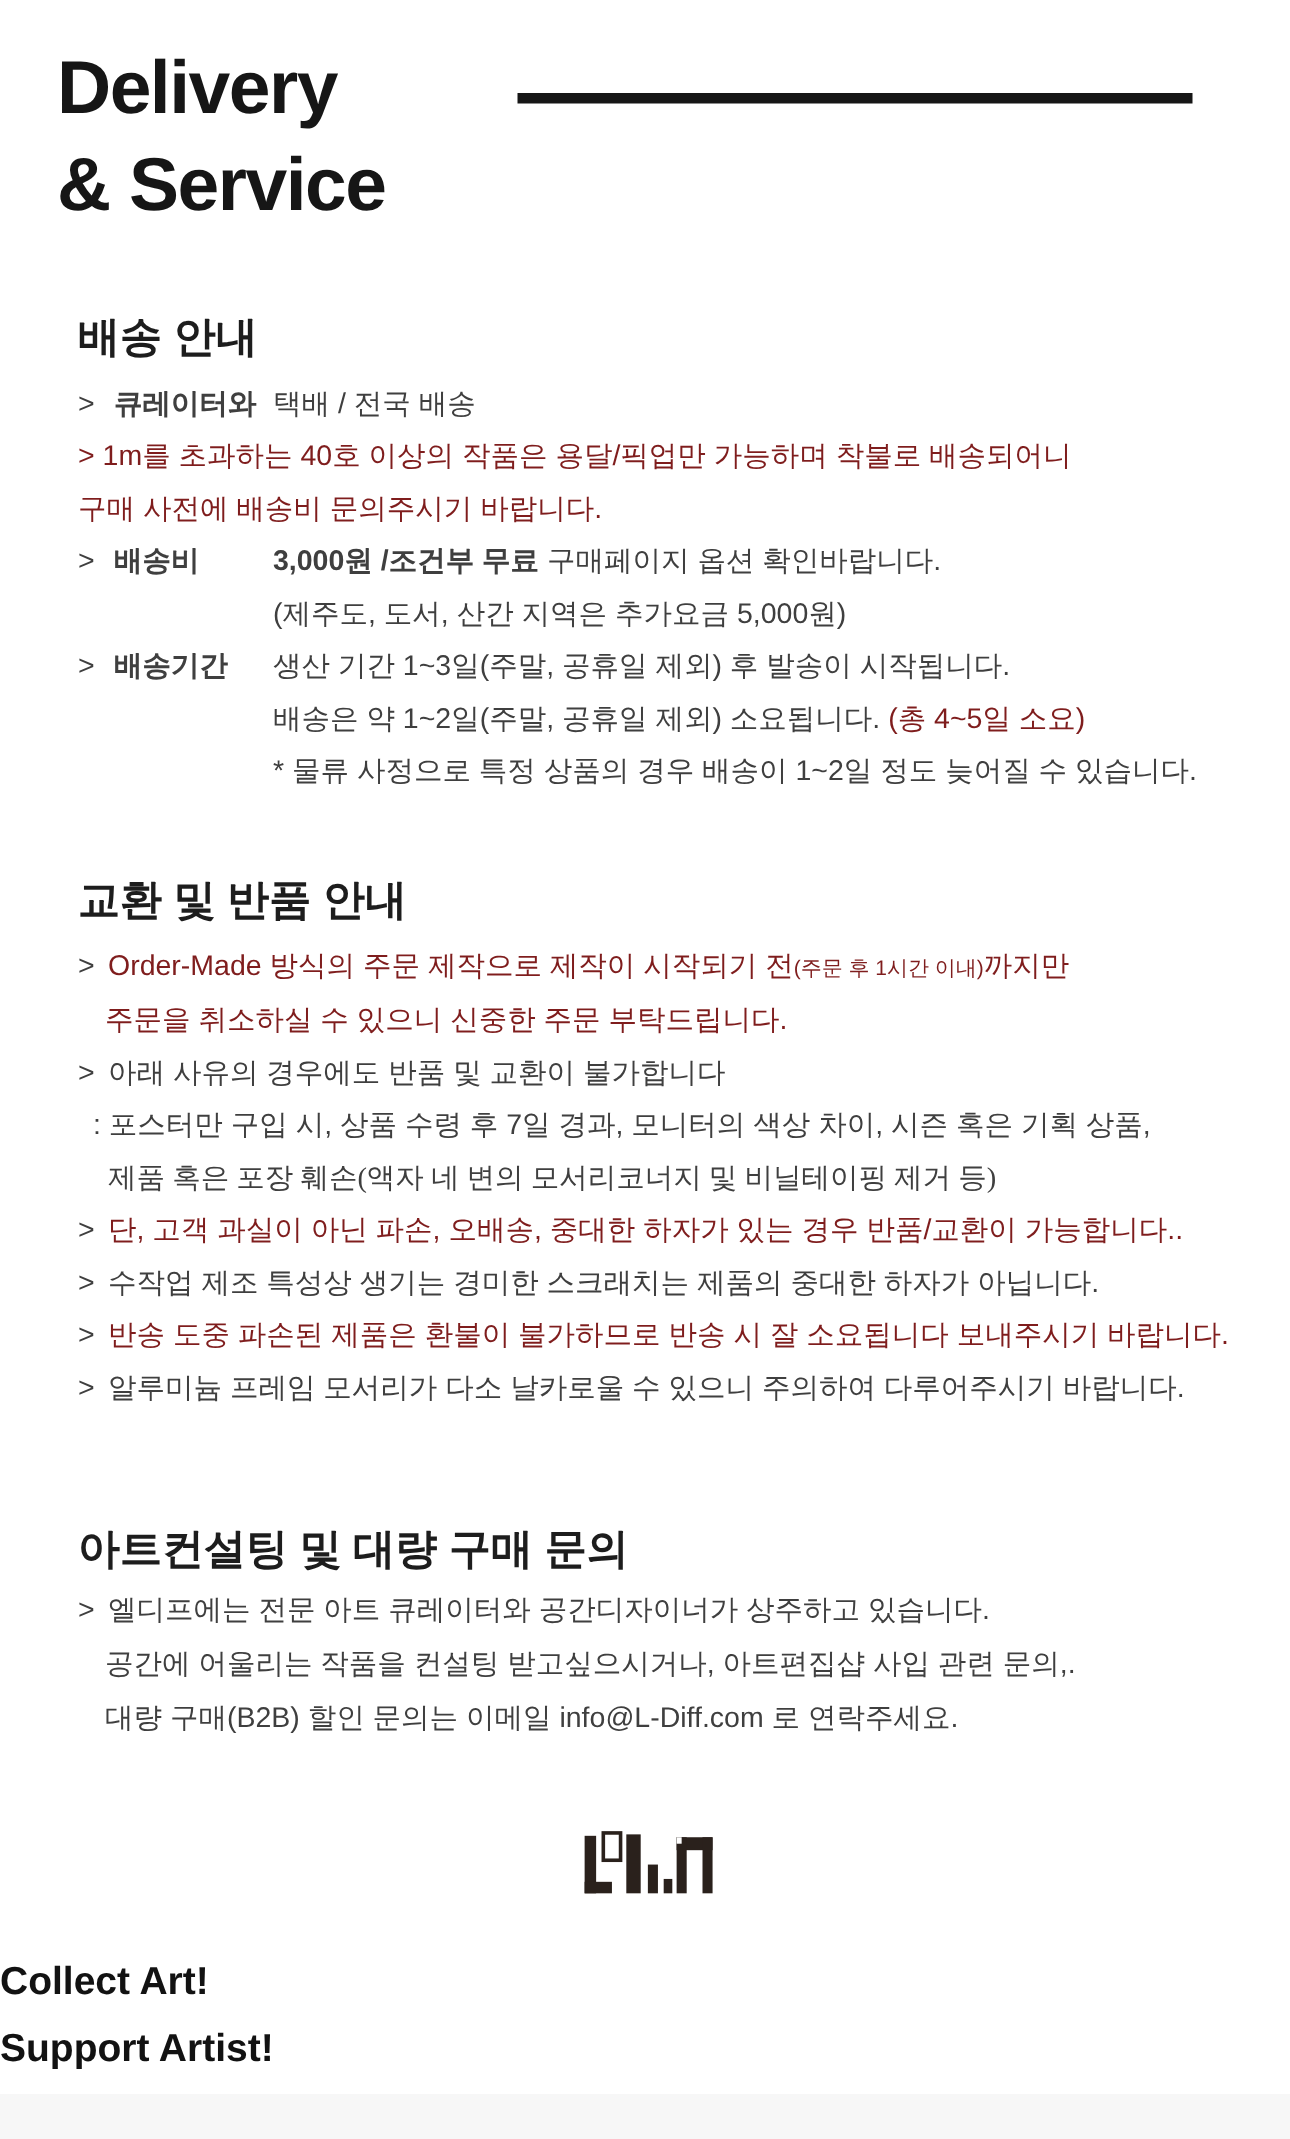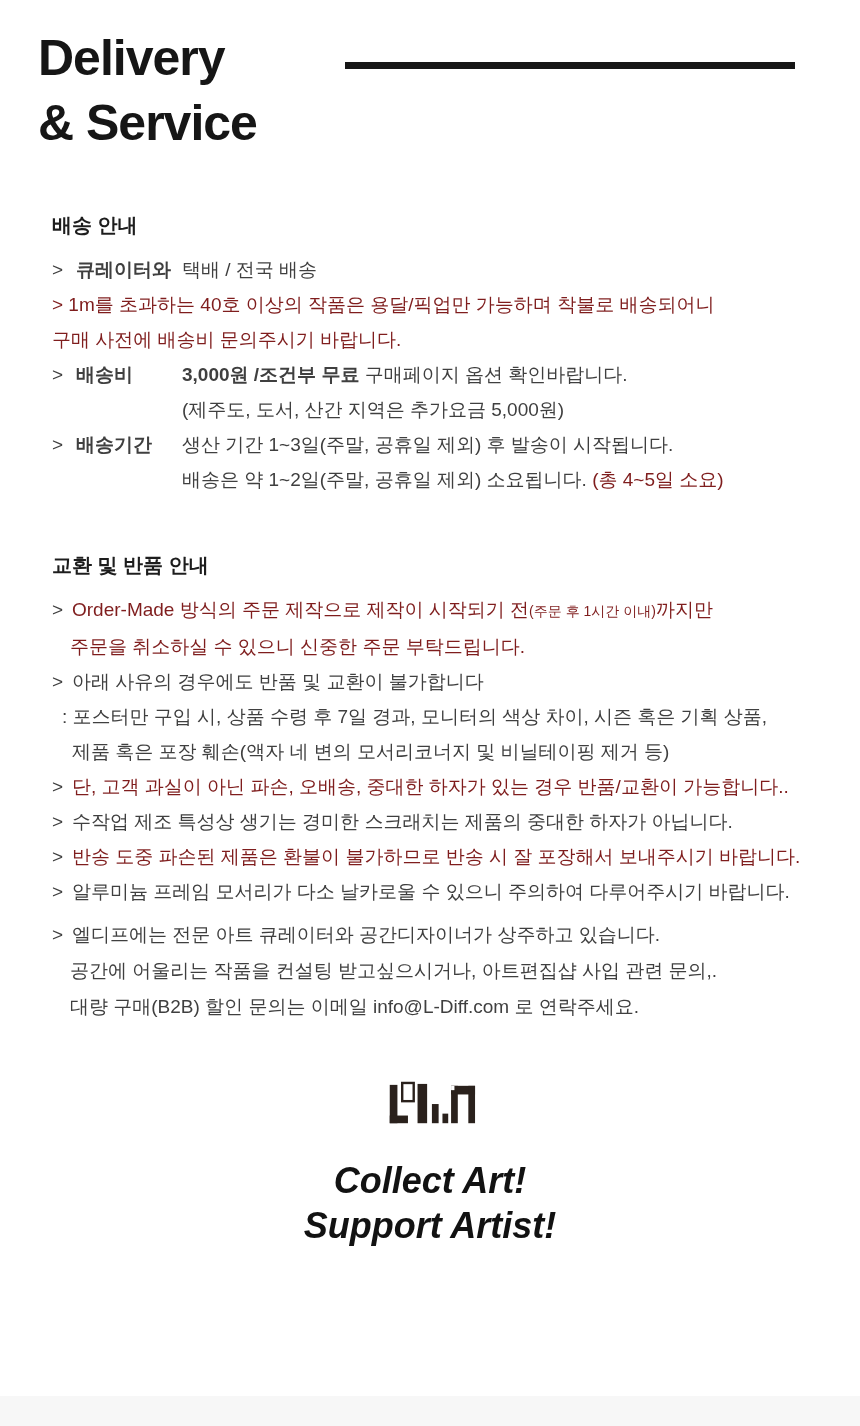--- a/index.html
+++ b/index.html
@@ -10,43 +10,43 @@
   }
   
   .title-block{padding:26px 38px 0 38px;}
   .title-line{
     font-size:50px;font-weight:bold;color:#161616;
     line-height:65px;letter-spacing:-1px;white-space:nowrap;
   }
   .title-rule{position:absolute;left:345px;top:62px;width:450px;height:7px;background:#161616;}
   
   .content{padding-left:52px;padding-right:36px;}
-  .sec-heading{font-size:20px;font-weight:bold;color:#1d1d1d;line-height:30px;}
+  .sec-heading{font-size:28px;font-weight:bold;color:#1d1d1d;line-height:30px;}
   .h1m{margin-top:54px;}
   .h2m{margin-top:53px;}
   .h3m{margin-top:75px;}
   .rows{margin-top:12px;}
   .rows3{margin-top:8px;}
   .line{font-size:19px;color:#3f3f3f;line-height:35px;}
   .line36{line-height:36px;}
   .red{color:#7f1d1d;}
   .b{font-weight:bold;}
   .small{font-size:14px;margin-top:44px;}
   .lrow{display:flex;}
   .mk{width:24px;flex:none;}
   .lbl{width:106px;flex:none;font-weight:bold;}
   .val{flex:1;}
   .irow{display:flex;}
   .mk2{width:20px;flex:none;color:#3f3f3f;}
   .ind18{padding-left:18px;}
   .ind10{padding-left:10px;}
-  .ind20{padding-left:20px;}
+  .ind20{padding-left:20px;font-family:Liberation Serif, serif;}
   
   .logo-wrap{margin-top:55px;text-align:center;}
-  .slogan{margin-top:24px;text-align:center;font-size:36px;font-weight:bold;color:#121212;line-height:45px;font-style:italic;}
+  .slogan{margin-top:24px;text-align:left;font-size:26px;font-weight:bold;color:#121212;line-height:45px;}
   .bottom-strip{position:absolute;left:0;bottom:0;width:860px;height:30px;background:#f7f7f7;}
 </style>
 </head>
 <body>
 
 <div class="title-block">
   <div class="title-line">Delivery</div>
   <div class="title-line">&amp; Service</div>
 </div>
 <div class="title-rule"></div>
@@ -77,20 +77,21 @@
     </div>
 
     <div class="lrow line">
       <span class="mk">&gt;</span>
       <span class="lbl">배송기간</span>
       <div class="val">
         <div class="line">생산 기간 1~3일(주말, 공휴일 제외) 후 발송이 시작됩니다.</div>
         <div class="line">
           <span>배송은 약 1~2일(주말, 공휴일 제외) 소요됩니다. </span><span class="red">(총 4~5일 소요)</span>
         </div>
+        <div class="line">* 물류 사정으로 특정 상품의 경우 배송이 1~2일 정도 늦어질 수 있습니다.</div>
       </div>
     </div>
   </div>
 
   <div class="sec-heading h2m">교환 및 반품 안내</div>
   <div class="rows">
 
     <div class="irow line">
       <span class="mk2">&gt;</span>
       <div class="red">
@@ -109,28 +110,29 @@
     <div class="irow line">
       <span class="mk2">&gt;</span>
       <span class="red">단, 고객 과실이 아닌 파손, 오배송, 중대한 하자가 있는 경우 반품/교환이 가능합니다..</span>
     </div>
     <div class="irow line">
       <span class="mk2">&gt;</span>
       <span>수작업 제조 특성상 생기는 경미한 스크래치는 제품의 중대한 하자가 아닙니다.</span>
     </div>
     <div class="irow line">
       <span class="mk2">&gt;</span>
-      <span class="red">반송 도중 파손된 제품은 환불이 불가하므로 반송 시 잘 포장해서 보내주시기 바랍니다.</span>
+      <span class="red">반송 도중 파손된 제품은 환불이 불가하므로 반송 시 잘 소요됩니다 보내주시기 바랍니다.</span>
     </div>
     <div class="irow line">
       <span class="mk2">&gt;</span>
       <span>알루미늄 프레임 모서리가 다소 날카로울 수 있으니 주의하여 다루어주시기 바랍니다.</span>
     </div>
   </div>
 
+  <div class="sec-heading h3m">아트컨설팅 및 대량 구매 문의</div>
   <div class="rows3">
     <div class="irow line line36">
       <span class="mk2">&gt;</span>
       <span>엘디프에는 전문 아트 큐레이터와 공간디자이너가 상주하고 있습니다.</span>
     </div>
     <div class="line line36 ind18">공간에 어울리는 작품을 컨설팅 받고싶으시거나, 아트편집샵 사입 관련 문의,.</div>
     <div class="line line36 ind18">대량 구매(B2B) 할인 문의는 이메일 info@L-Diff.com 로 연락주세요.</div>
   </div>
 </div>
 

